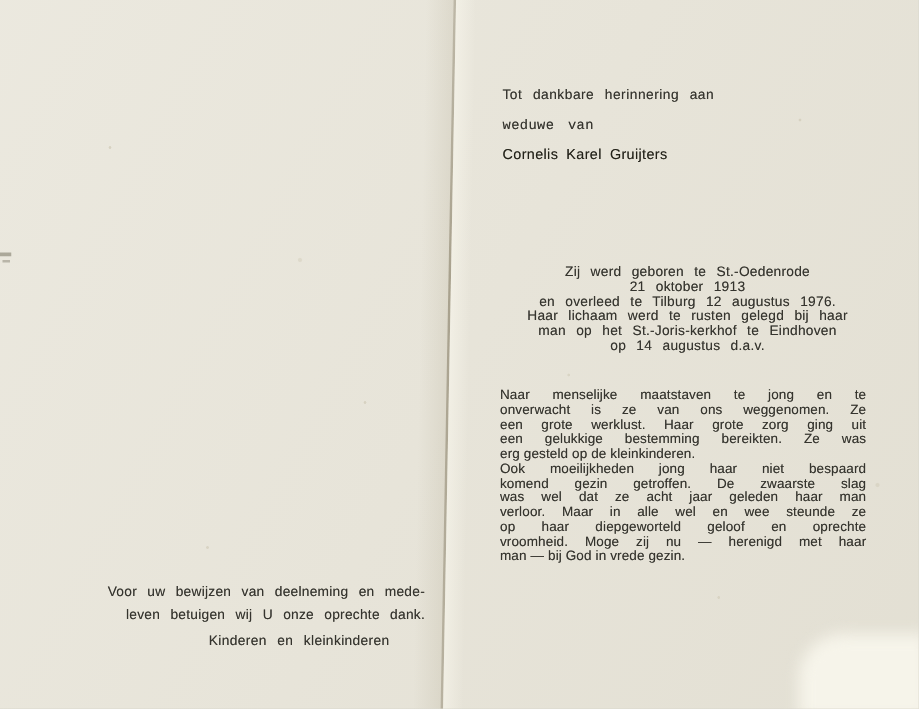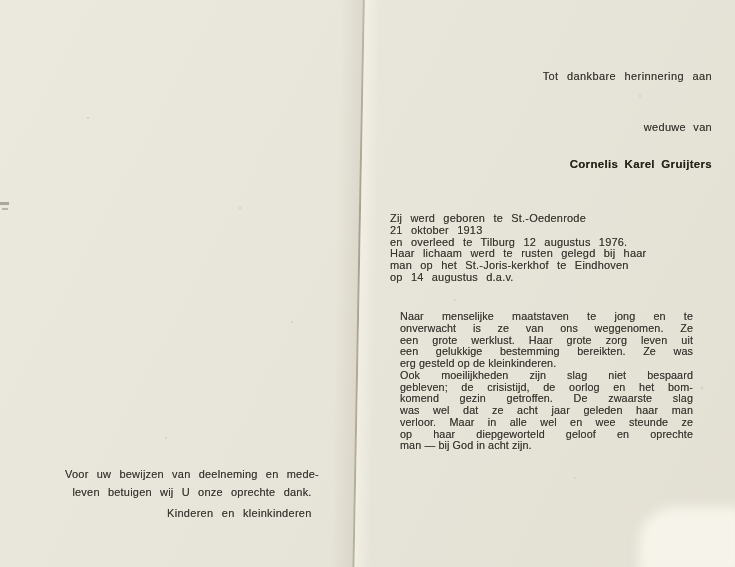--- a/index.html
+++ b/index.html
@@ -47,41 +47,41 @@
     background:var(--corner_light,#f6f4ea);
     border-top-left-radius:36px;
     filter:blur(6px);
   }
   .speck-a{position:absolute;left:0;top:202px;width:9px;height:2.5px;
     background:rgba(95,90,72,.45);filter:blur(.4px);}
   .speck-b{position:absolute;left:2px;top:208px;width:6px;height:2px;
     background:rgba(95,90,72,.35);filter:blur(.4px);}
 
   
-  .header-block{position:absolute;left:392px;top:64px;width:320px;text-align:right;}
+  .header-block{position:absolute;left:402px;top:64px;width:320px;text-align:left;}
   .intro-line{margin-top:6px;font-size:11px;line-height:13px;
     word-spacing:5px;letter-spacing:.4px;}
   .name-line{margin-top:24px;font-size:12px;line-height:14px;font-weight:bold;
     color:var(--ink_bold,#232219);word-spacing:5px;letter-spacing:.7px;}
-  .relation-line{margin-top:38px;font-size:11px;line-height:13px;
-    word-spacing:4px;letter-spacing:.3px;}
-  .spouse-line{margin-top:24px;font-size:11.5px;line-height:13px;font-weight:bold;
+  .relation-line{margin-top:12px;font-size:11px;line-height:13px;
+    word-spacing:4px;letter-spacing:.3px;font-family:Liberation Mono, monospace;}
+  .spouse-line{margin-top:10px;font-size:11.5px;line-height:13px;font-weight:normal;
     color:var(--ink_bold,#232219);word-spacing:3px;letter-spacing:.3px;}
 
-  .life-block{position:absolute;left:390px;top:213px;width:320px;text-align:left;
+  .life-block{position:absolute;left:390px;top:213px;width:320px;text-align:center;
     font-size:11px;line-height:11.8px;word-spacing:5px;letter-spacing:.2px;}
 
   .memorial-block{position:absolute;left:400px;top:311px;width:293px;
     font-size:10.8px;line-height:11.75px;letter-spacing:.1px;}
   .memorial-block .line{text-align:justify;text-align-last:justify;}
   .memorial-block .line.nj{text-align:right;text-align-last:left;}
 
   
   .thanks-block{position:absolute;left:44px;top:466px;width:296px;
-    font-size:11px;line-height:17.5px;word-spacing:5px;letter-spacing:.2px;text-align:center;}
+    font-size:11px;line-height:17.5px;word-spacing:5px;letter-spacing:.2px;text-align:right;}
   .signature-line{position:absolute;left:167px;top:507px;
     font-size:11px;line-height:13px;word-spacing:5px;letter-spacing:.3px;}
 </style>
 </head>
 <body>
 
 <div class="scene">
 
   <div class="fold-wrap">
     <div class="fold-shade-left"></div>
@@ -105,30 +105,30 @@
         <div class="line">21 oktober 1913</div>
         <div class="line">en overleed te Tilburg 12 augustus 1976.</div>
         <div class="line">Haar lichaam werd te rusten gelegd bij haar</div>
         <div class="line">man op het St.-Joris-kerkhof te Eindhoven</div>
         <div class="line">op 14 augustus d.a.v.</div>
       </div>
 
     <div class="memorial-block txt">
         <div class="line">Naar menselijke maatstaven te jong en te</div>
         <div class="line">onverwacht is ze van ons weggenomen. Ze</div>
-        <div class="line">een grote werklust. Haar grote zorg leven uit</div>
+        <div class="line">een grote werklust. Haar grote zorg ging uit</div>
         <div class="line">een gelukkige bestemming bereikten. Ze was</div>
         <div class="line nj">erg gesteld op de kleinkinderen.</div>
-        <div class="line">Ook moeilijkheden zijn slag niet bespaard</div>
-        <div class="line">gebleven; de crisistijd, de oorlog en het bom-</div>
+        <div class="line">Ook moeilijkheden jong haar niet bespaard</div>
         <div class="line">komend gezin getroffen. De zwaarste slag</div>
         <div class="line">was wel dat ze acht jaar geleden haar man</div>
         <div class="line">verloor. Maar in alle wel en wee steunde ze</div>
         <div class="line">op haar diepgeworteld geloof en oprechte</div>
-        <div class="line nj">man — bij God in acht zijn.</div>
+        <div class="line">vroomheid. Moge zij nu — herenigd met haar</div>
+        <div class="line nj">man — bij God in vrede gezin.</div>
       </div>
   </div>
 
   <div>
     <div class="thanks-block txt">
         <div class="line nj">Voor uw bewijzen van deelneming en mede-</div>
         <div class="line nj">leven betuigen wij U onze oprechte dank.</div>
       </div>
     <div class="signature-line txt">Kinderen en kleinkinderen</div>
   </div>

